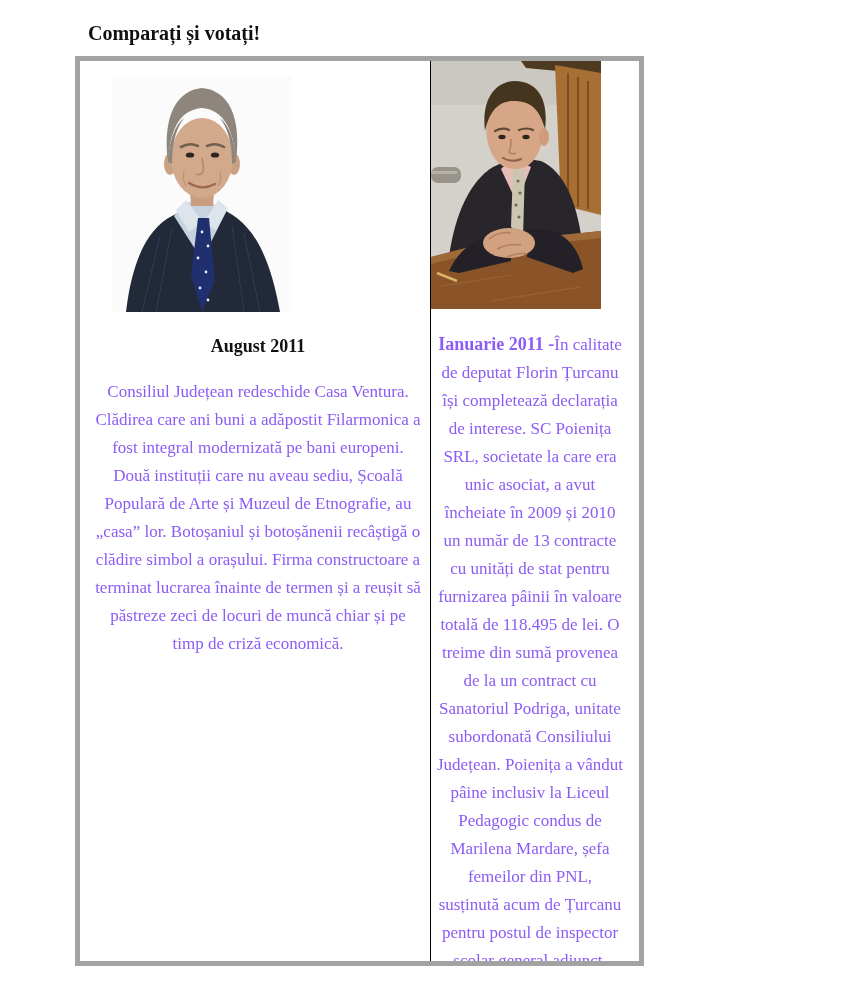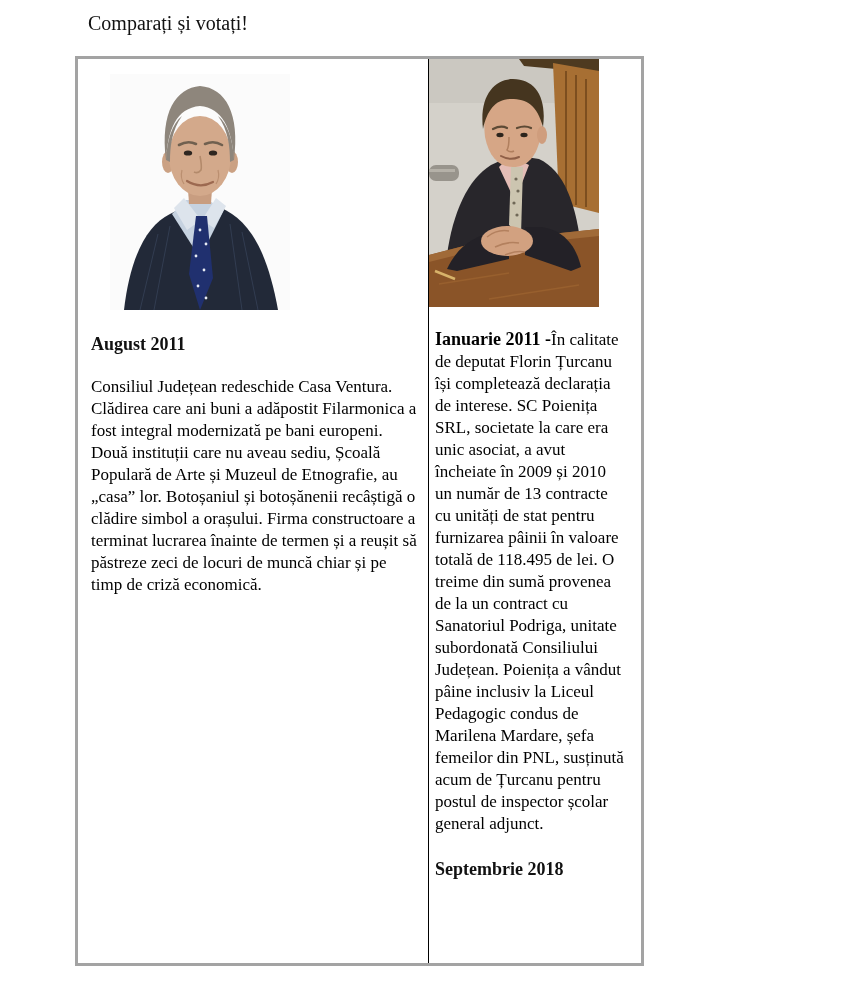--- a/index.html
+++ b/index.html
@@ -12,36 +12,37 @@
     width: 854px;
     height: 984px;
     background: #ffffff;
     font-family: "Liberation Serif", "DejaVu Serif", serif;
     color: #111111;
     overflow: hidden;
   }
   .doc-title {
     position: absolute;
     left: 88px;
-    top: 12px;
+    top: 22px;
     margin: 0;
     font-size: 20px;
-    font-weight: normal;
+    font-weight: bold;
     color: #111111;
   }
   .compare-table {
     position: absolute;
     left: 75px;
     top: 56px;
     width: 569px;
     height: 910px;
-    border: 3px solid #a3a3a3;
+    border: 5px solid #a3a3a3;
     display: flex;
     box-sizing: border-box;
     background: #ffffff;
+    text-align: center;
   }
   .cell {
     box-sizing: border-box;
     overflow: hidden;
   }
   .cell.left-cell {
     width: 350px;
     padding: 15px 7px 0 13px;
   }
   .cell.right-cell {
@@ -68,23 +69,23 @@
   }
   h2.section-heading {
     font-size: 18px;
     font-weight: bold;
     margin: 23px 0 0 0;
     line-height: 22px;
     color: #111111;
   }
   p.section-body {
     font-size: 17px;
-    line-height: 22px;
+    line-height: 28px;
     margin: 21px 0 0 0;
-    color: #000000;
+    color: #8b5cf6;
   }
   p.section-body .lead-bold {
     font-weight: bold;
     font-size: 18px;
   }
 </style>
 </head>
 <body>
 
 <div class="page">

